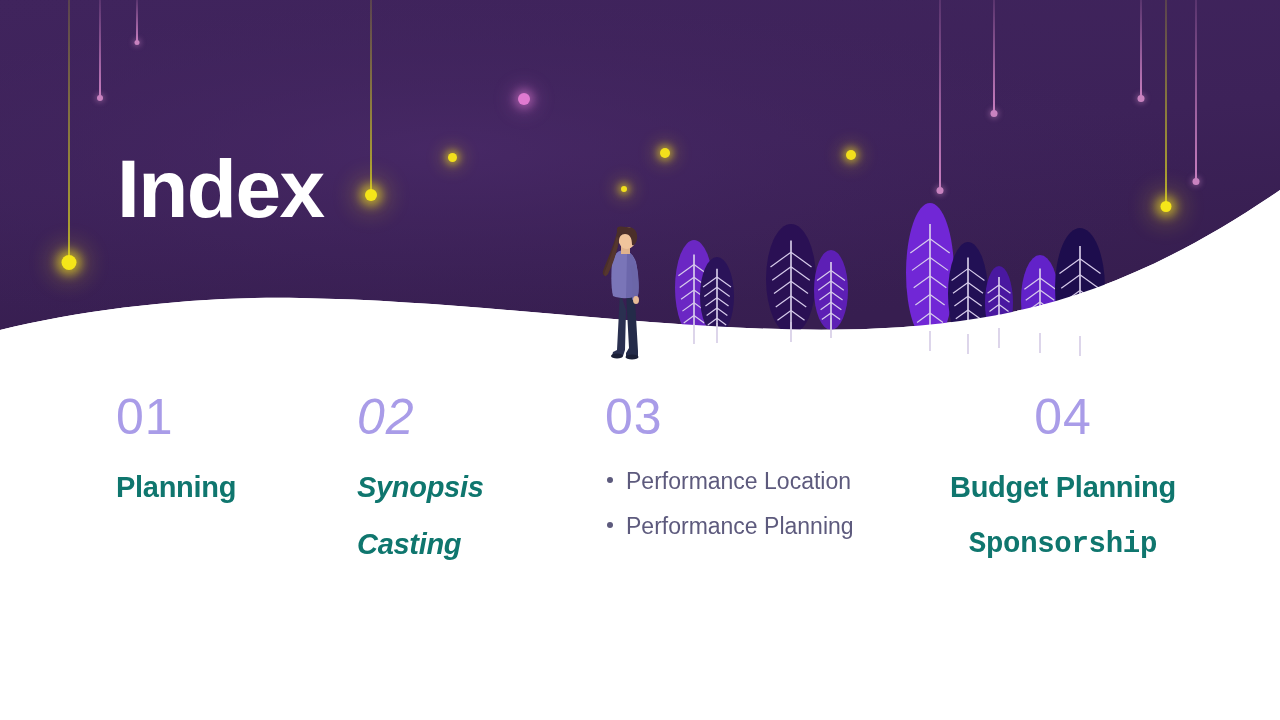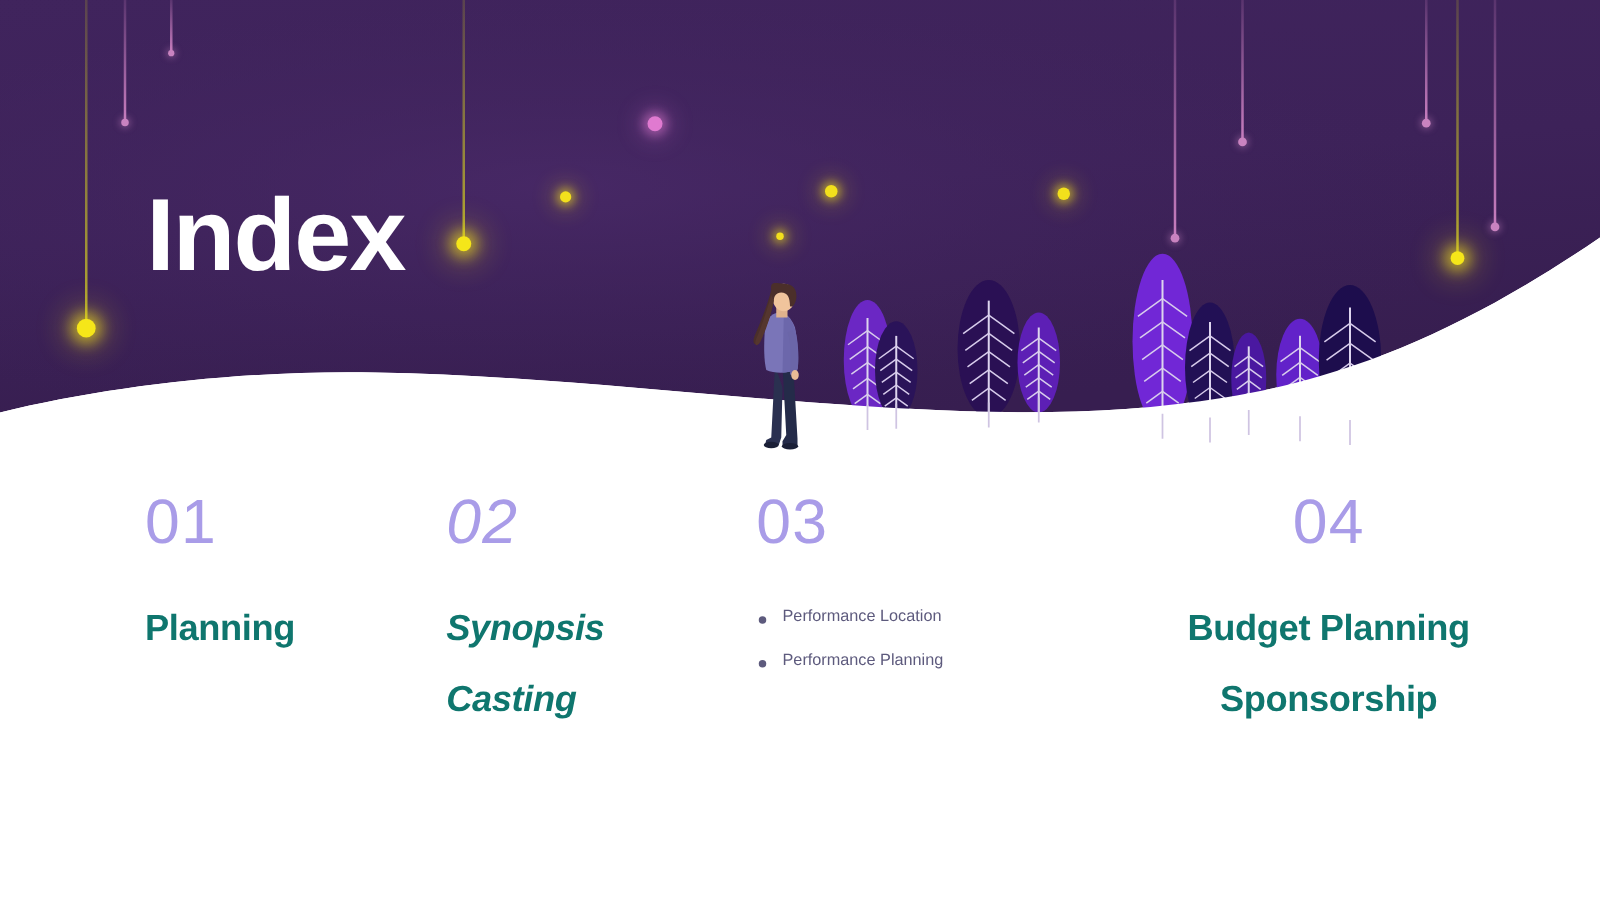--- a/index.html
+++ b/index.html
@@ -81,33 +81,33 @@
     width:1280px;
     z-index:40;
   }
   .col { position:absolute; top:0; }
   .col-num {
     font-size:50px;
     font-weight:300;
     color:#a99ce8;
     line-height:1;
     letter-spacing:1px;
-    margin-bottom:44px;
+    margin-bottom:28px;
   }
   .col-head {
     font-size:29px;
     font-weight:bold;
     color:#0f766e;
     line-height:1.22;
     letter-spacing:-0.3px;
     white-space:nowrap;
   }
   .bullets { margin-top:7px; list-style:none; }
   .bullets li {
-    font-size:13px;
+    font-size:23px;
     color:#5d5a7d;
     line-height:1;
     margin-bottom:22px;
     position:relative;
     padding-left:21px;
     white-space:nowrap;
   }
   .bullets li .dot {
     position:absolute;
     left:2px; top:7px;
@@ -416,18 +416,18 @@
         <li>
           <span class="dot"></span>
           <span>Performance Planning</span>
         </li>
       </ul>
     </div>
 
     <div class="col" style="left:950px;text-align:center;">
       <div class="col-num">04</div>
       <div class="col-head">Budget Planning</div>
-      <div class="col-head" style="margin-top:22px;">Sponsorship</div>
+      <div class="col-head" style="margin-top:22px;font-family:Liberation Mono, monospace;">Sponsorship</div>
     </div>
 
   </div>
 
 </div>
 
 </body></html>

